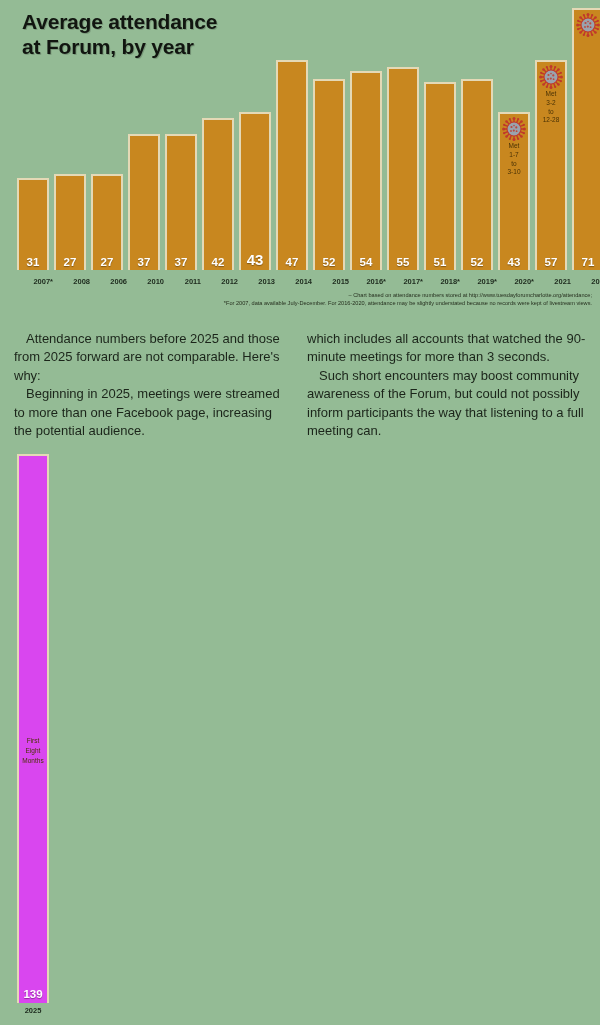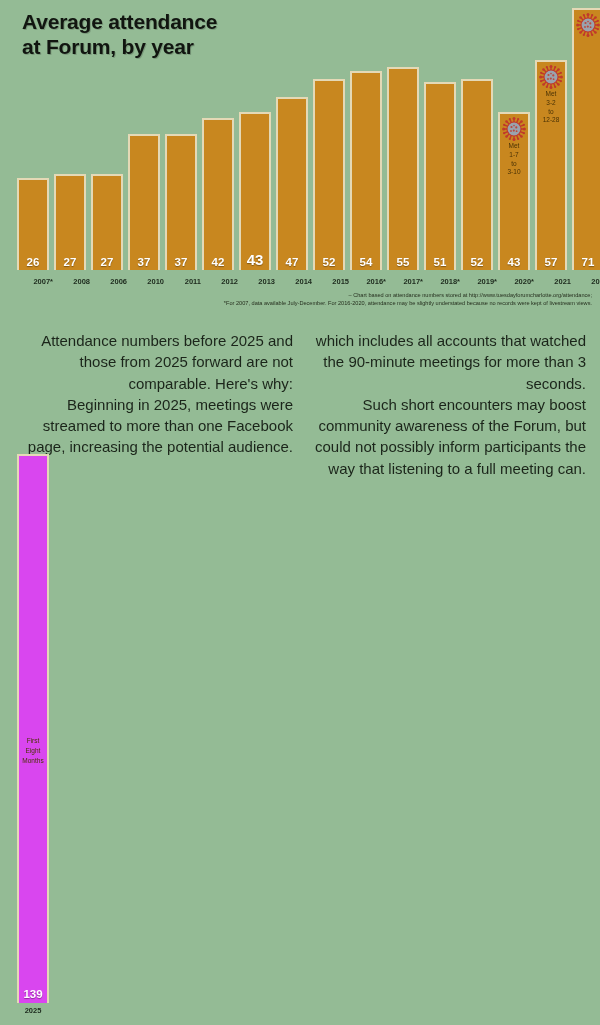--- a/index.html
+++ b/index.html
@@ -114,24 +114,23 @@
   #body-copy {
     position: absolute;
     left: 14px;
     top: 330px;
     width: 572px;
     display: flex;
     gap: 14px;
   }
   .col {
     width: 279px;
-    font-size: 15px;
+    font-size: 13px;
     line-height: 1.42;
     color: #1b251a;
-    text-align: right;
   }
   .col p { text-indent: 12px; margin: 0; }
   .col p.flush { text-indent: 0; }
 
   
   #bar2025-col {
     position: absolute;
     left: 17px;
     top: 454px;
     width: 32px;
@@ -187,21 +186,21 @@
 
   <div id="title">
     <span class="line">Average attendance</span>
     <span class="line">at Forum, by year</span>
   </div>
 
   <div id="chart">
 
     <div class="bar-col" style="left:17px;">
       <div class="bar" style="height:92px;">
-        <div class="bar-value">26</div>
+        <div class="bar-value">31</div>
       </div>
       <div class="bar-label">2007*</div>
     </div>
 
     <div class="bar-col" style="left:54px;">
       <div class="bar" style="height:96px;">
         <div class="bar-value">27</div>
       </div>
       <div class="bar-label">2008</div>
     </div>
@@ -235,21 +234,21 @@
     </div>
 
     <div class="bar-col" style="left:239px;">
       <div class="bar" style="height:158px;">
         <div class="bar-value big">43</div>
       </div>
       <div class="bar-label">2013</div>
     </div>
 
     <div class="bar-col" style="left:276px;">
-      <div class="bar" style="height:173px;">
+      <div class="bar" style="height:210px;">
         <div class="bar-value">47</div>
       </div>
       <div class="bar-label">2014</div>
     </div>
 
     <div class="bar-col" style="left:313px;">
       <div class="bar" style="height:191px;">
         <div class="bar-value">52</div>
       </div>
       <div class="bar-label">2015</div>

